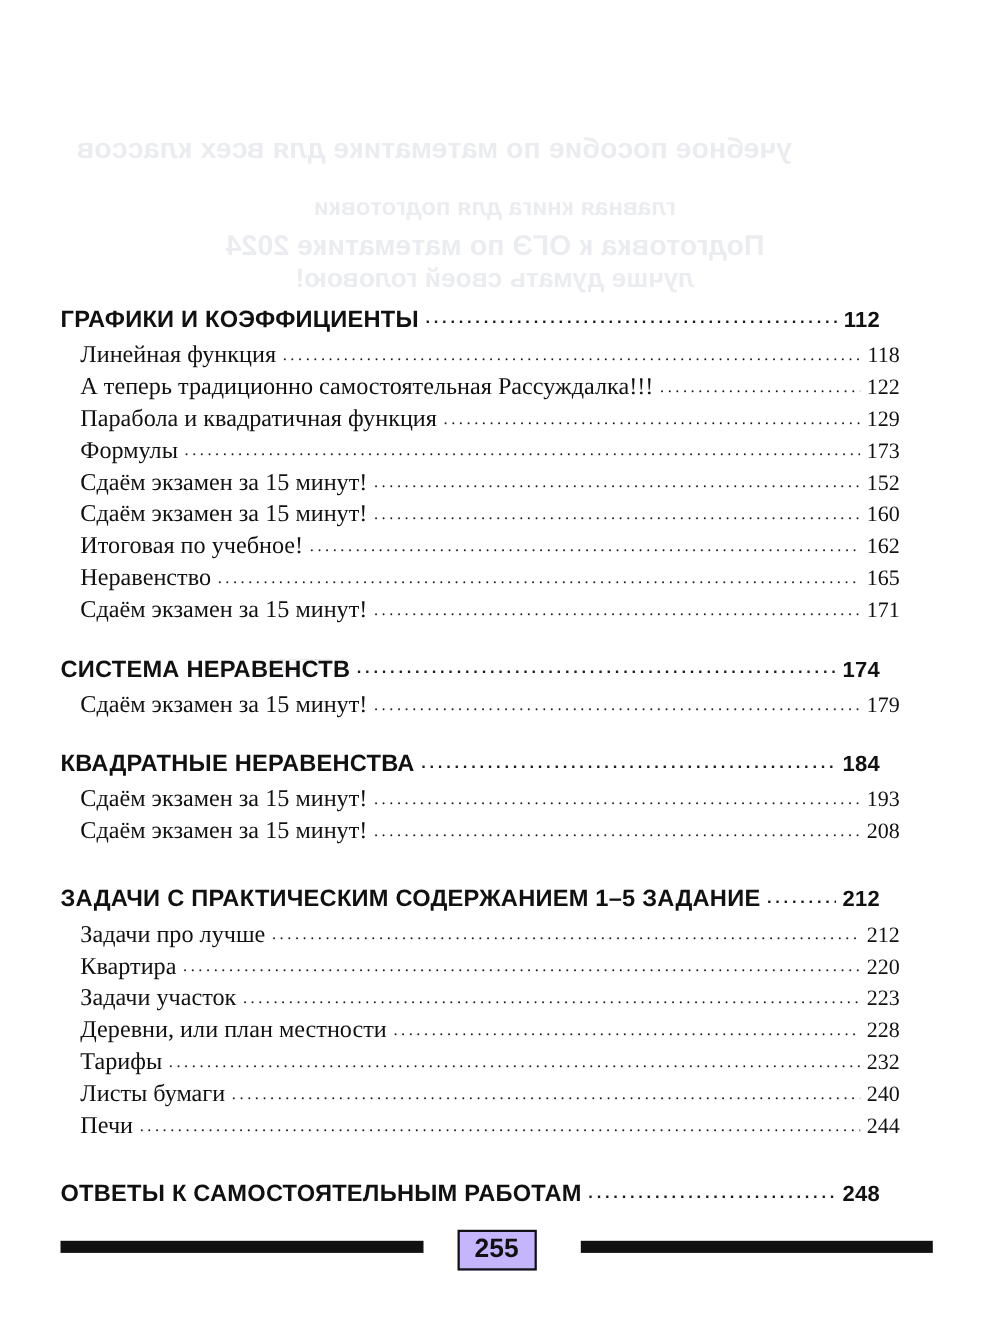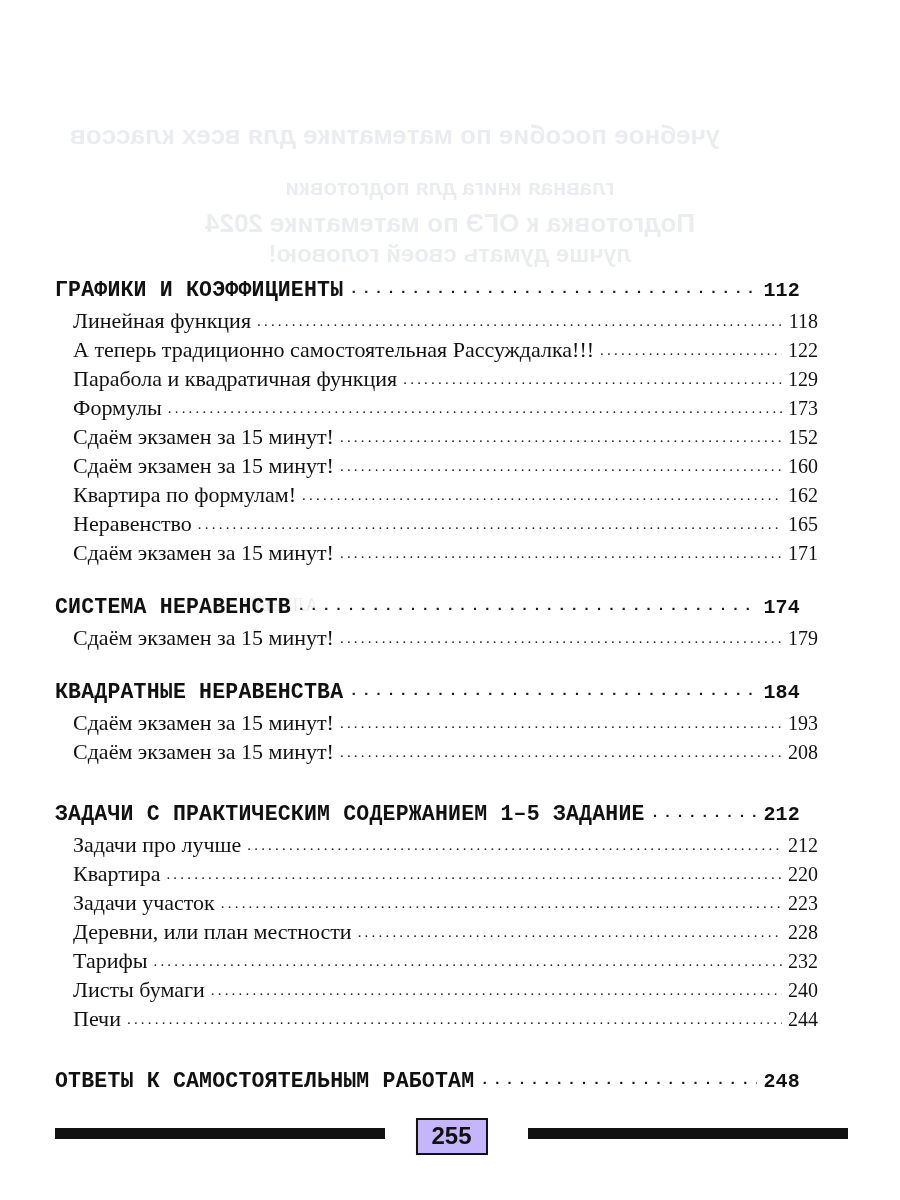--- a/index.html
+++ b/index.html
@@ -79,21 +79,21 @@
     font-size: 15px;
   }
 
   .row .page-no {
     white-space: nowrap;
     text-align: left;
   }
 
   
   .row.chapter {
-    font-family: Liberation Mono, monospace;
+    font-family: Liberation Sans, sans-serif;
     font-weight: bold;
     font-size: 21.5px;
     letter-spacing: 0.2px;
     margin-bottom: 6px;
   }
   .row.chapter .label { font-size: 21.5px; }
   .row.chapter .page-no { font-size: 20px; }
   .row.chapter .dots {
     letter-spacing: 3.4px;
     font-size: 15px;
@@ -185,21 +185,21 @@
           <span class="label">Сдаём экзамен за 15 минут!</span>
           <span class="dots">............................................................................................................................</span>
           <span class="page-no">152</span>
         </div>
         <div class="row item">
           <span class="label">Сдаём экзамен за 15 минут!</span>
           <span class="dots">............................................................................................................................</span>
           <span class="page-no">160</span>
         </div>
         <div class="row item">
-          <span class="label">Квартира по формулам!</span>
+          <span class="label">Итоговая по учебное!</span>
           <span class="dots">............................................................................................................................</span>
           <span class="page-no">162</span>
         </div>
         <div class="row item">
           <span class="label">Неравенство</span>
           <span class="dots">............................................................................................................................</span>
           <span class="page-no">165</span>
         </div>
         <div class="row item">
           <span class="label">Сдаём экзамен за 15 минут!</span>

